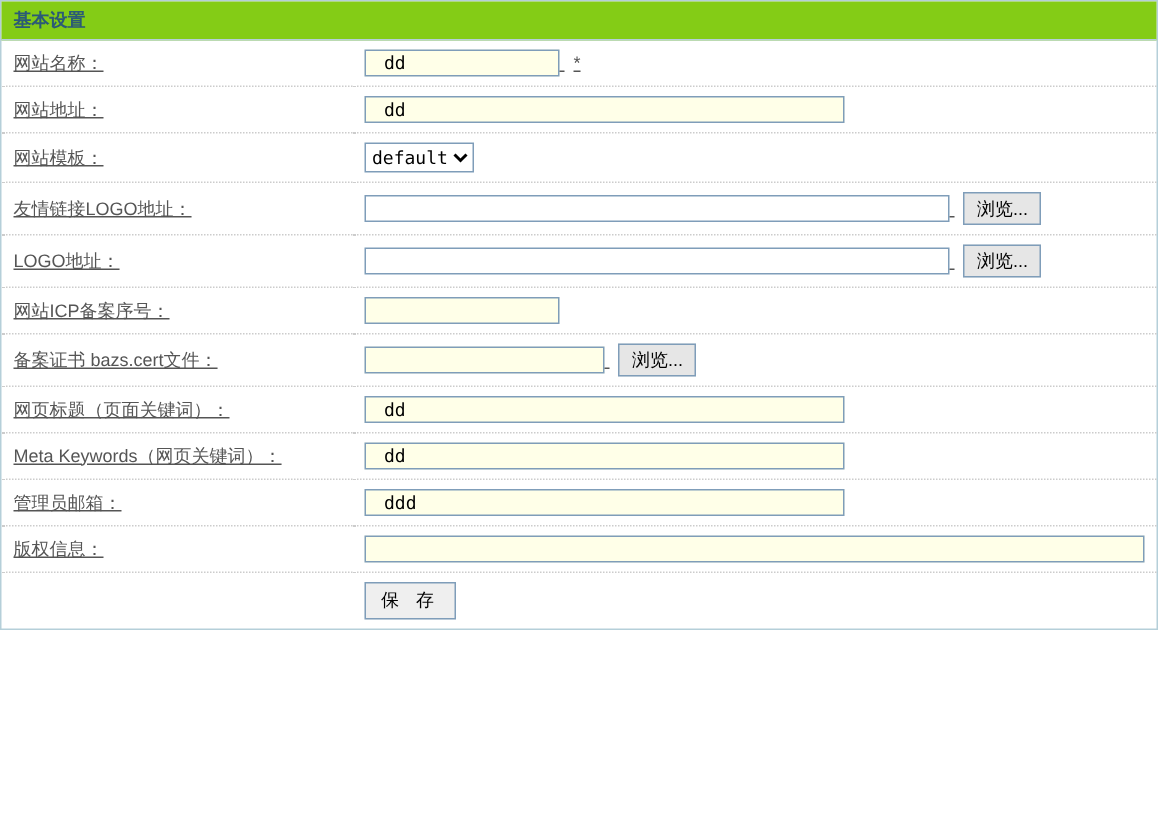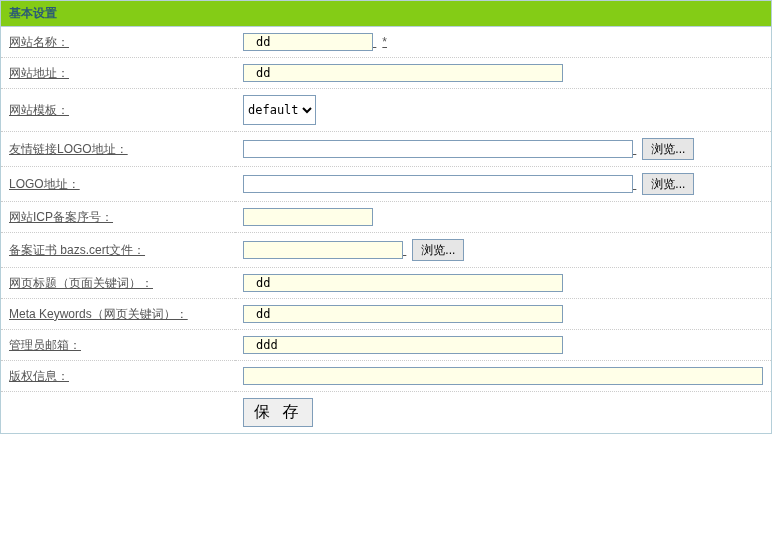--- a/index.html
+++ b/index.html
@@ -50,37 +50,37 @@
     background:#ffffe8;
     box-sizing:border-box;
   }
   input.short{width:130px;}
   input.med{width:160px;}
   input.long{width:320px;}
   input.filelong{width:390px;background:#fff;}
   select{
     font-family:monospace,SimSun;
     font-size:12px;
-    height:30px;
+    height:20px;
     border:1px solid #7f9db9;
     background:#fff;
   }
   button.browse{
     font-family:SimSun,Arial;
     font-size:12px;
     height:22px;
     padding:0 8px;
     border:1px solid #7f9db9;
     background:#e6e6e6;
     cursor:pointer;
     margin-left:6px;
   }
   button.save{
     font-family:SimSun,Arial;
-    font-size:16px;
+    font-size:12px;
     padding:3px 10px;
     border:1px solid #7f9db9;
     background:#efefef;
     cursor:pointer;
     letter-spacing:4px;
   }
   .req{margin-left:6px;color:#555;}
 </style>
 </head>
 <body>

